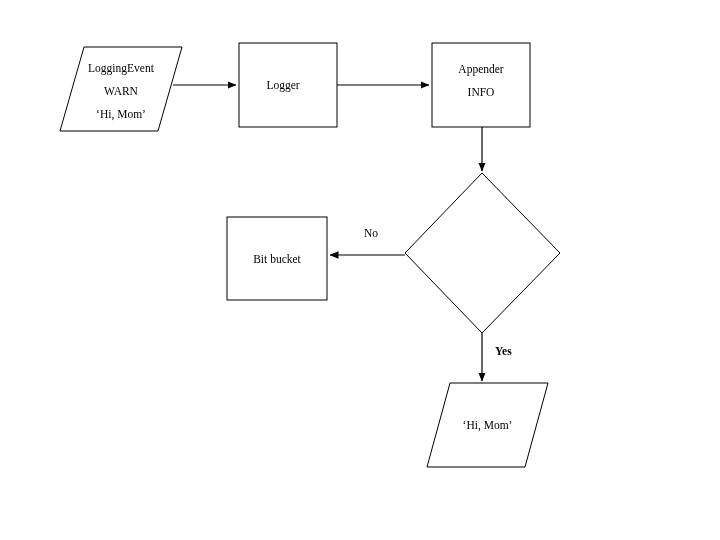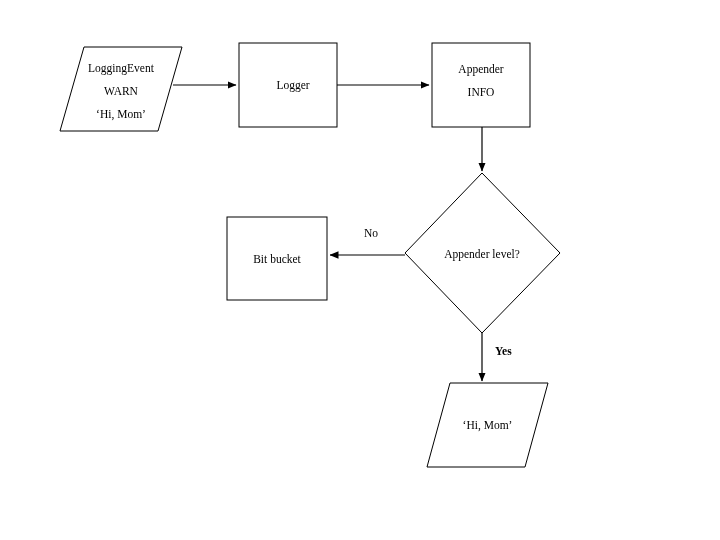--- a/index.html
+++ b/index.html
@@ -87,31 +87,30 @@
     <line class="conn" x1="405" y1="255" x2="330" y2="255" marker-end="url(#arrowhead)"></line>
     <line class="conn" x1="482" y1="333" x2="482" y2="381" marker-end="url(#arrowhead)"></line>
   </svg>
 
   <div class="node-text" style="left:61px; top:57px; width:120px;">
     <div>LoggingEvent</div>
     <div>WARN</div>
     <div>‘Hi, Mom’</div>
   </div>
 
-  <div class="node-text" style="left:245px; top:74px; width:96px;">
+  <div class="node-text" style="left:235px; top:74px; width:96px;">
     <div>Logger</div>
   </div>
 
   <div class="node-text" style="left:432px; top:58px; width:98px;">
     <div>Appender</div>
     <div>INFO</div>
   </div>
 
   <div class="node-text" style="left:407px; top:243px; width:150px;">
-    <div>Appender level?</div>
   </div>
 
   <div class="node-text" style="left:227px; top:248px; width:100px;">
     <div>Bit bucket</div>
   </div>
 
   <div class="node-text" style="left:427px; top:414px; width:121px;">
     <div>‘Hi, Mom’</div>
   </div>
 

